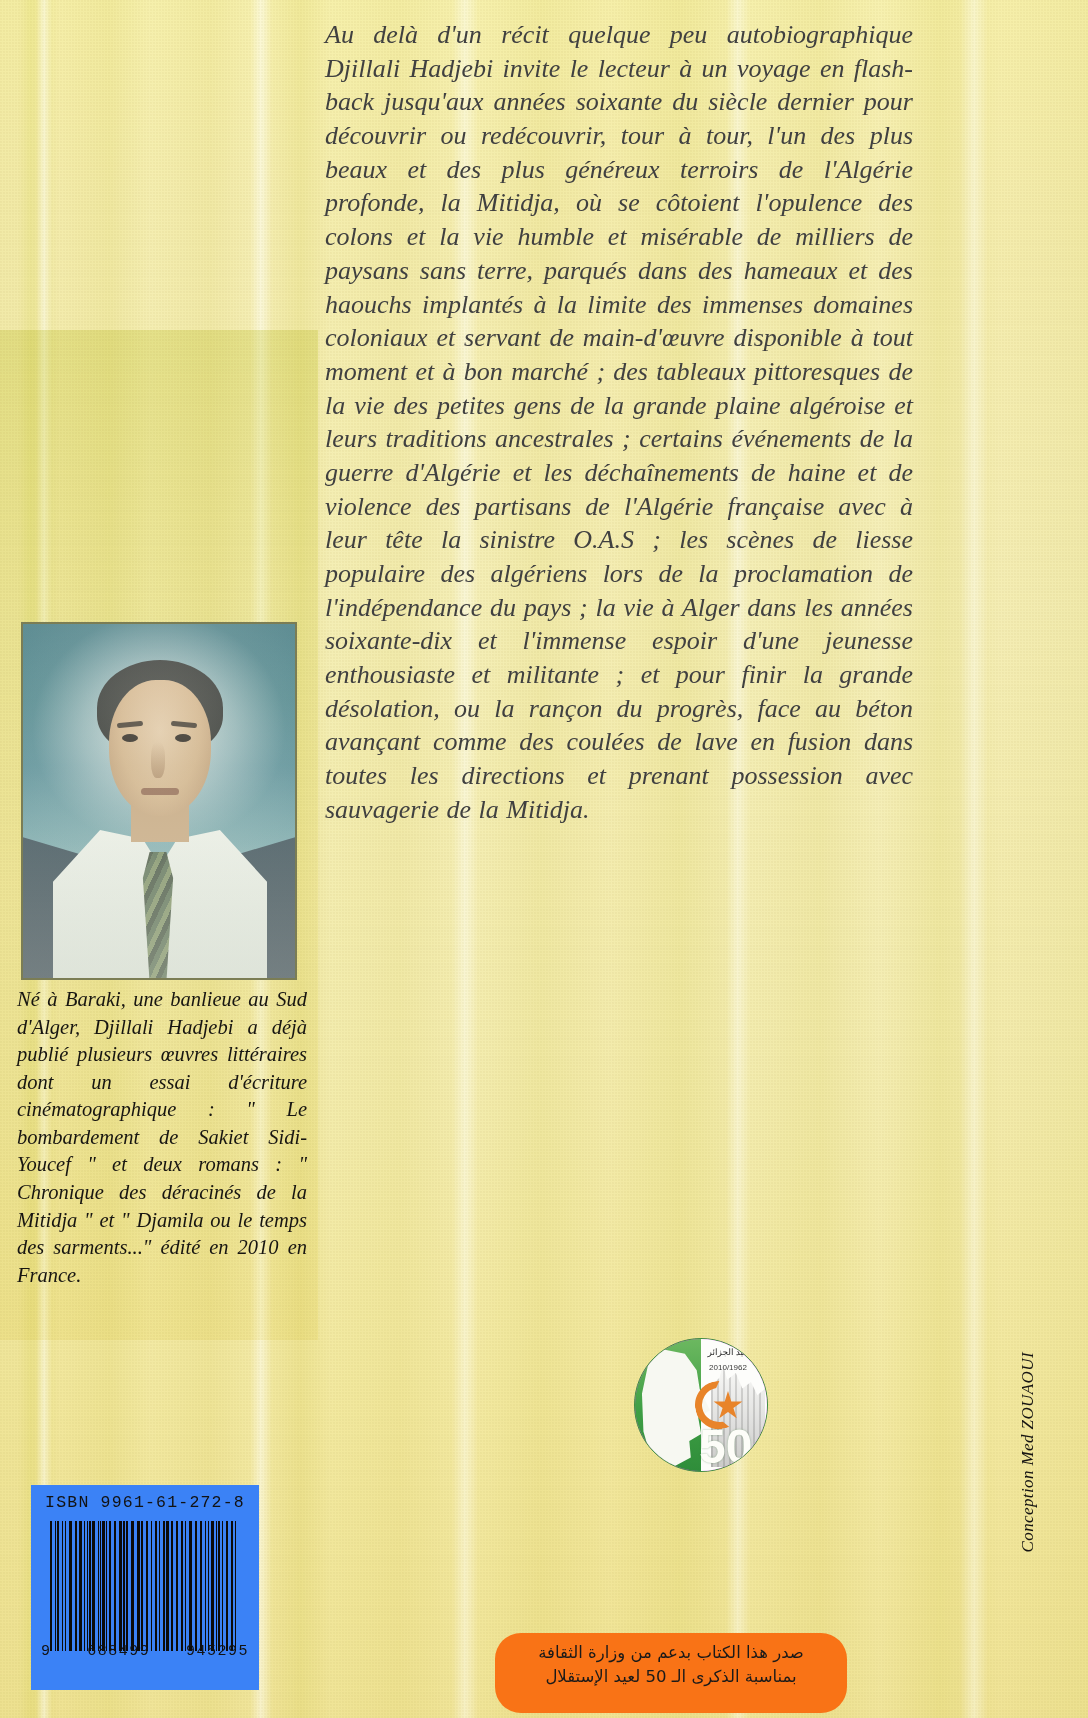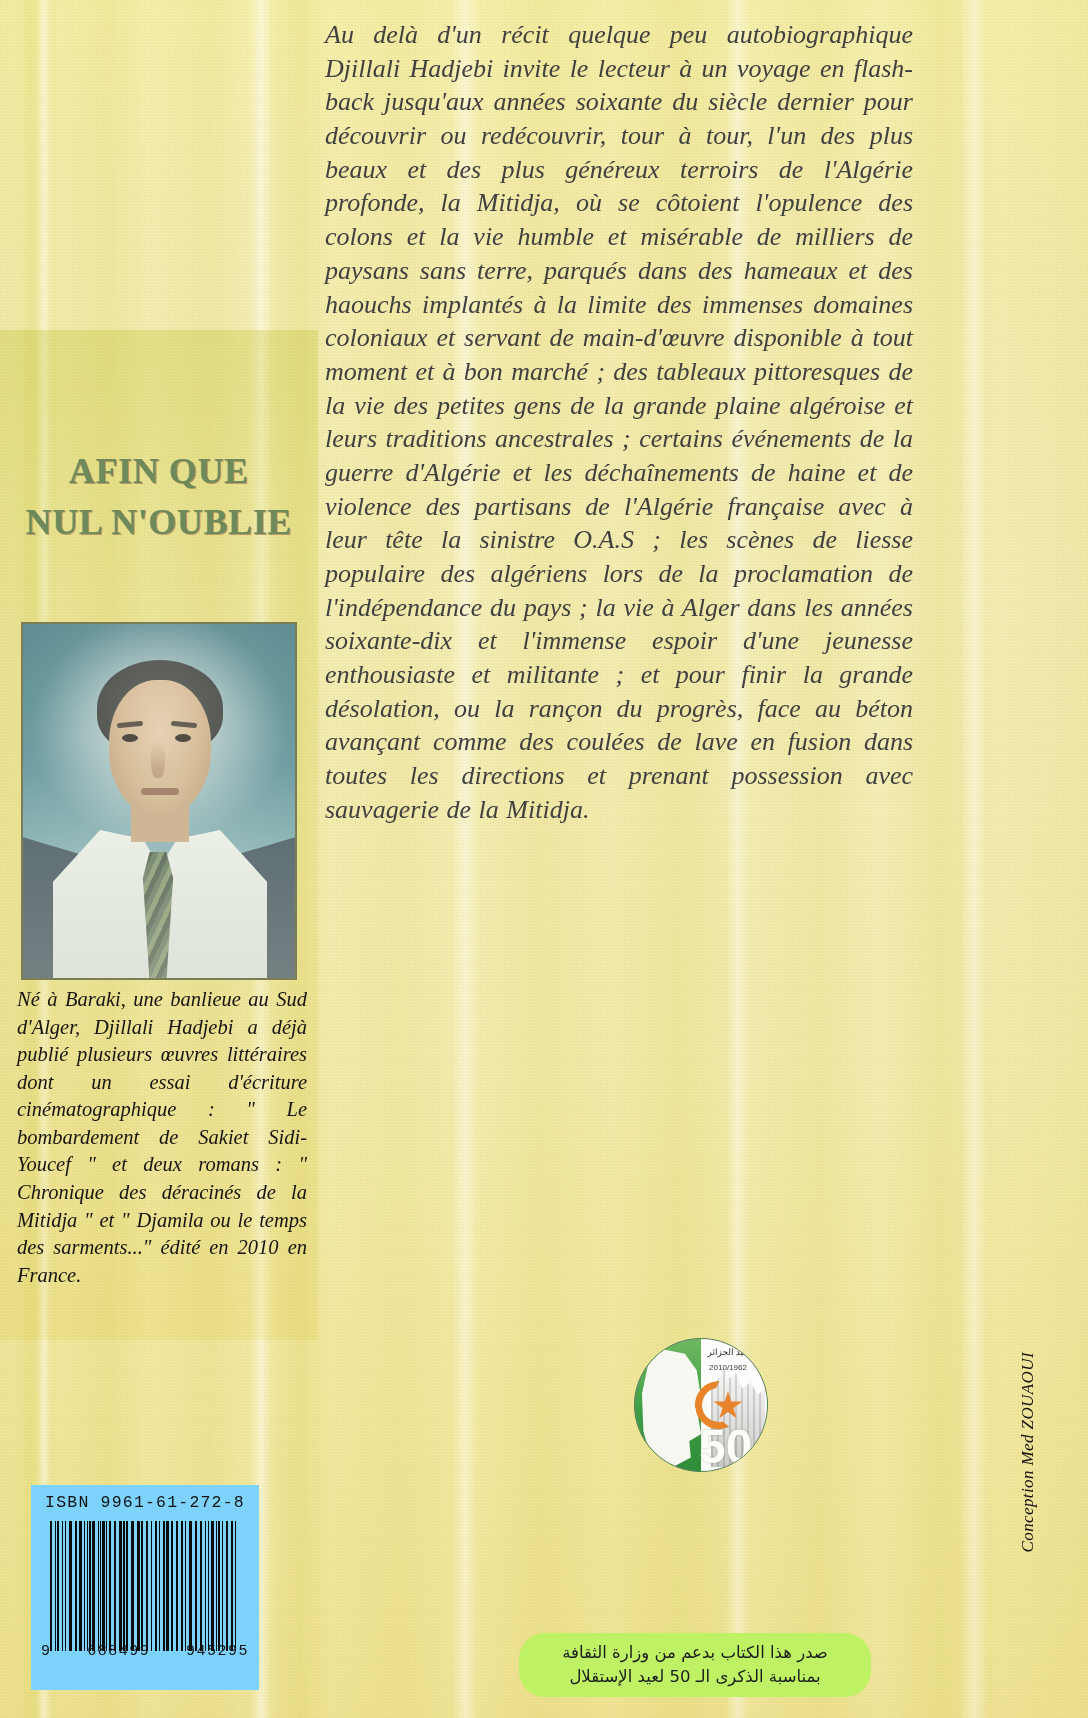--- a/index.html
+++ b/index.html
@@ -237,21 +237,21 @@
     text-align-last: left;
     word-spacing: 0.5px;
   }
 
   .barcode-box {
     position: absolute;
     left: 31px;
     top: 1485px;
     width: 228px;
     height: 205px;
-    background: #7dd3fc;
+    background: #3b82f6;
     padding: 0;
   }
   .barcode-isbn {
     position: absolute;
     left: 0; right: 0;
     top: 8px;
     text-align: center;
     font-family: "Liberation Mono", monospace;
     font-size: 16.5px;
     letter-spacing: 1.2px;
@@ -392,26 +392,26 @@
     width: 70px;
     text-align: center;
     font-family: "Liberation Sans", sans-serif;
     font-size: 8px;
     color: #3a3a3a;
   }
 
   
   .ar-note {
     position: absolute;
-    left: 519px;
+    left: 495px;
     top: 1633px;
     width: 352px;
-    padding: 8px 14px 8px;
+    padding: 8px 14px 24px;
     box-sizing: border-box;
-    background: #bef264;
+    background: #f97316;
     border-radius: 26px;
     text-align: center;
     direction: rtl;
     font-family: "DejaVu Sans", sans-serif;
     font-size: 16.5px;
     line-height: 1.45;
     color: #1a1a1a;
   }
 
   
@@ -440,24 +440,20 @@
   <div class="streak" style="left:250px;width:22px;background:linear-gradient(90deg,rgba(255,255,230,0),rgba(255,255,238,0.5),rgba(255,255,230,0));"></div>
   <div class="streak" style="left:452px;width:26px;background:linear-gradient(90deg,rgba(255,255,230,0),rgba(255,255,238,0.45),rgba(255,255,230,0));"></div>
   <div class="streak" style="left:726px;width:24px;background:linear-gradient(90deg,rgba(255,255,230,0),rgba(255,255,238,0.45),rgba(255,255,230,0));"></div>
   <div class="streak" style="left:960px;width:28px;background:linear-gradient(90deg,rgba(255,255,230,0),rgba(255,255,238,0.45),rgba(255,255,230,0));"></div>
   <div class="bg-texture"></div>
 
   <div class="left-col">
     <div class="left-tint"></div>
   </div>
 
-  <div class="book-title">
-    <div>AFIN QUE</div>
-    <div>NUL N'OUBLIE</div>
-  </div>
 
   <div class="author-photo">
     <div class="photo-inner">
       <div class="ph-jacket-l"></div>
       <div class="ph-jacket-r"></div>
       <div class="ph-shirt"></div>
       <div class="ph-tie"></div>
       <div class="ph-neck"></div>
       <div class="ph-hair"></div>
       <div class="ph-face"></div>

